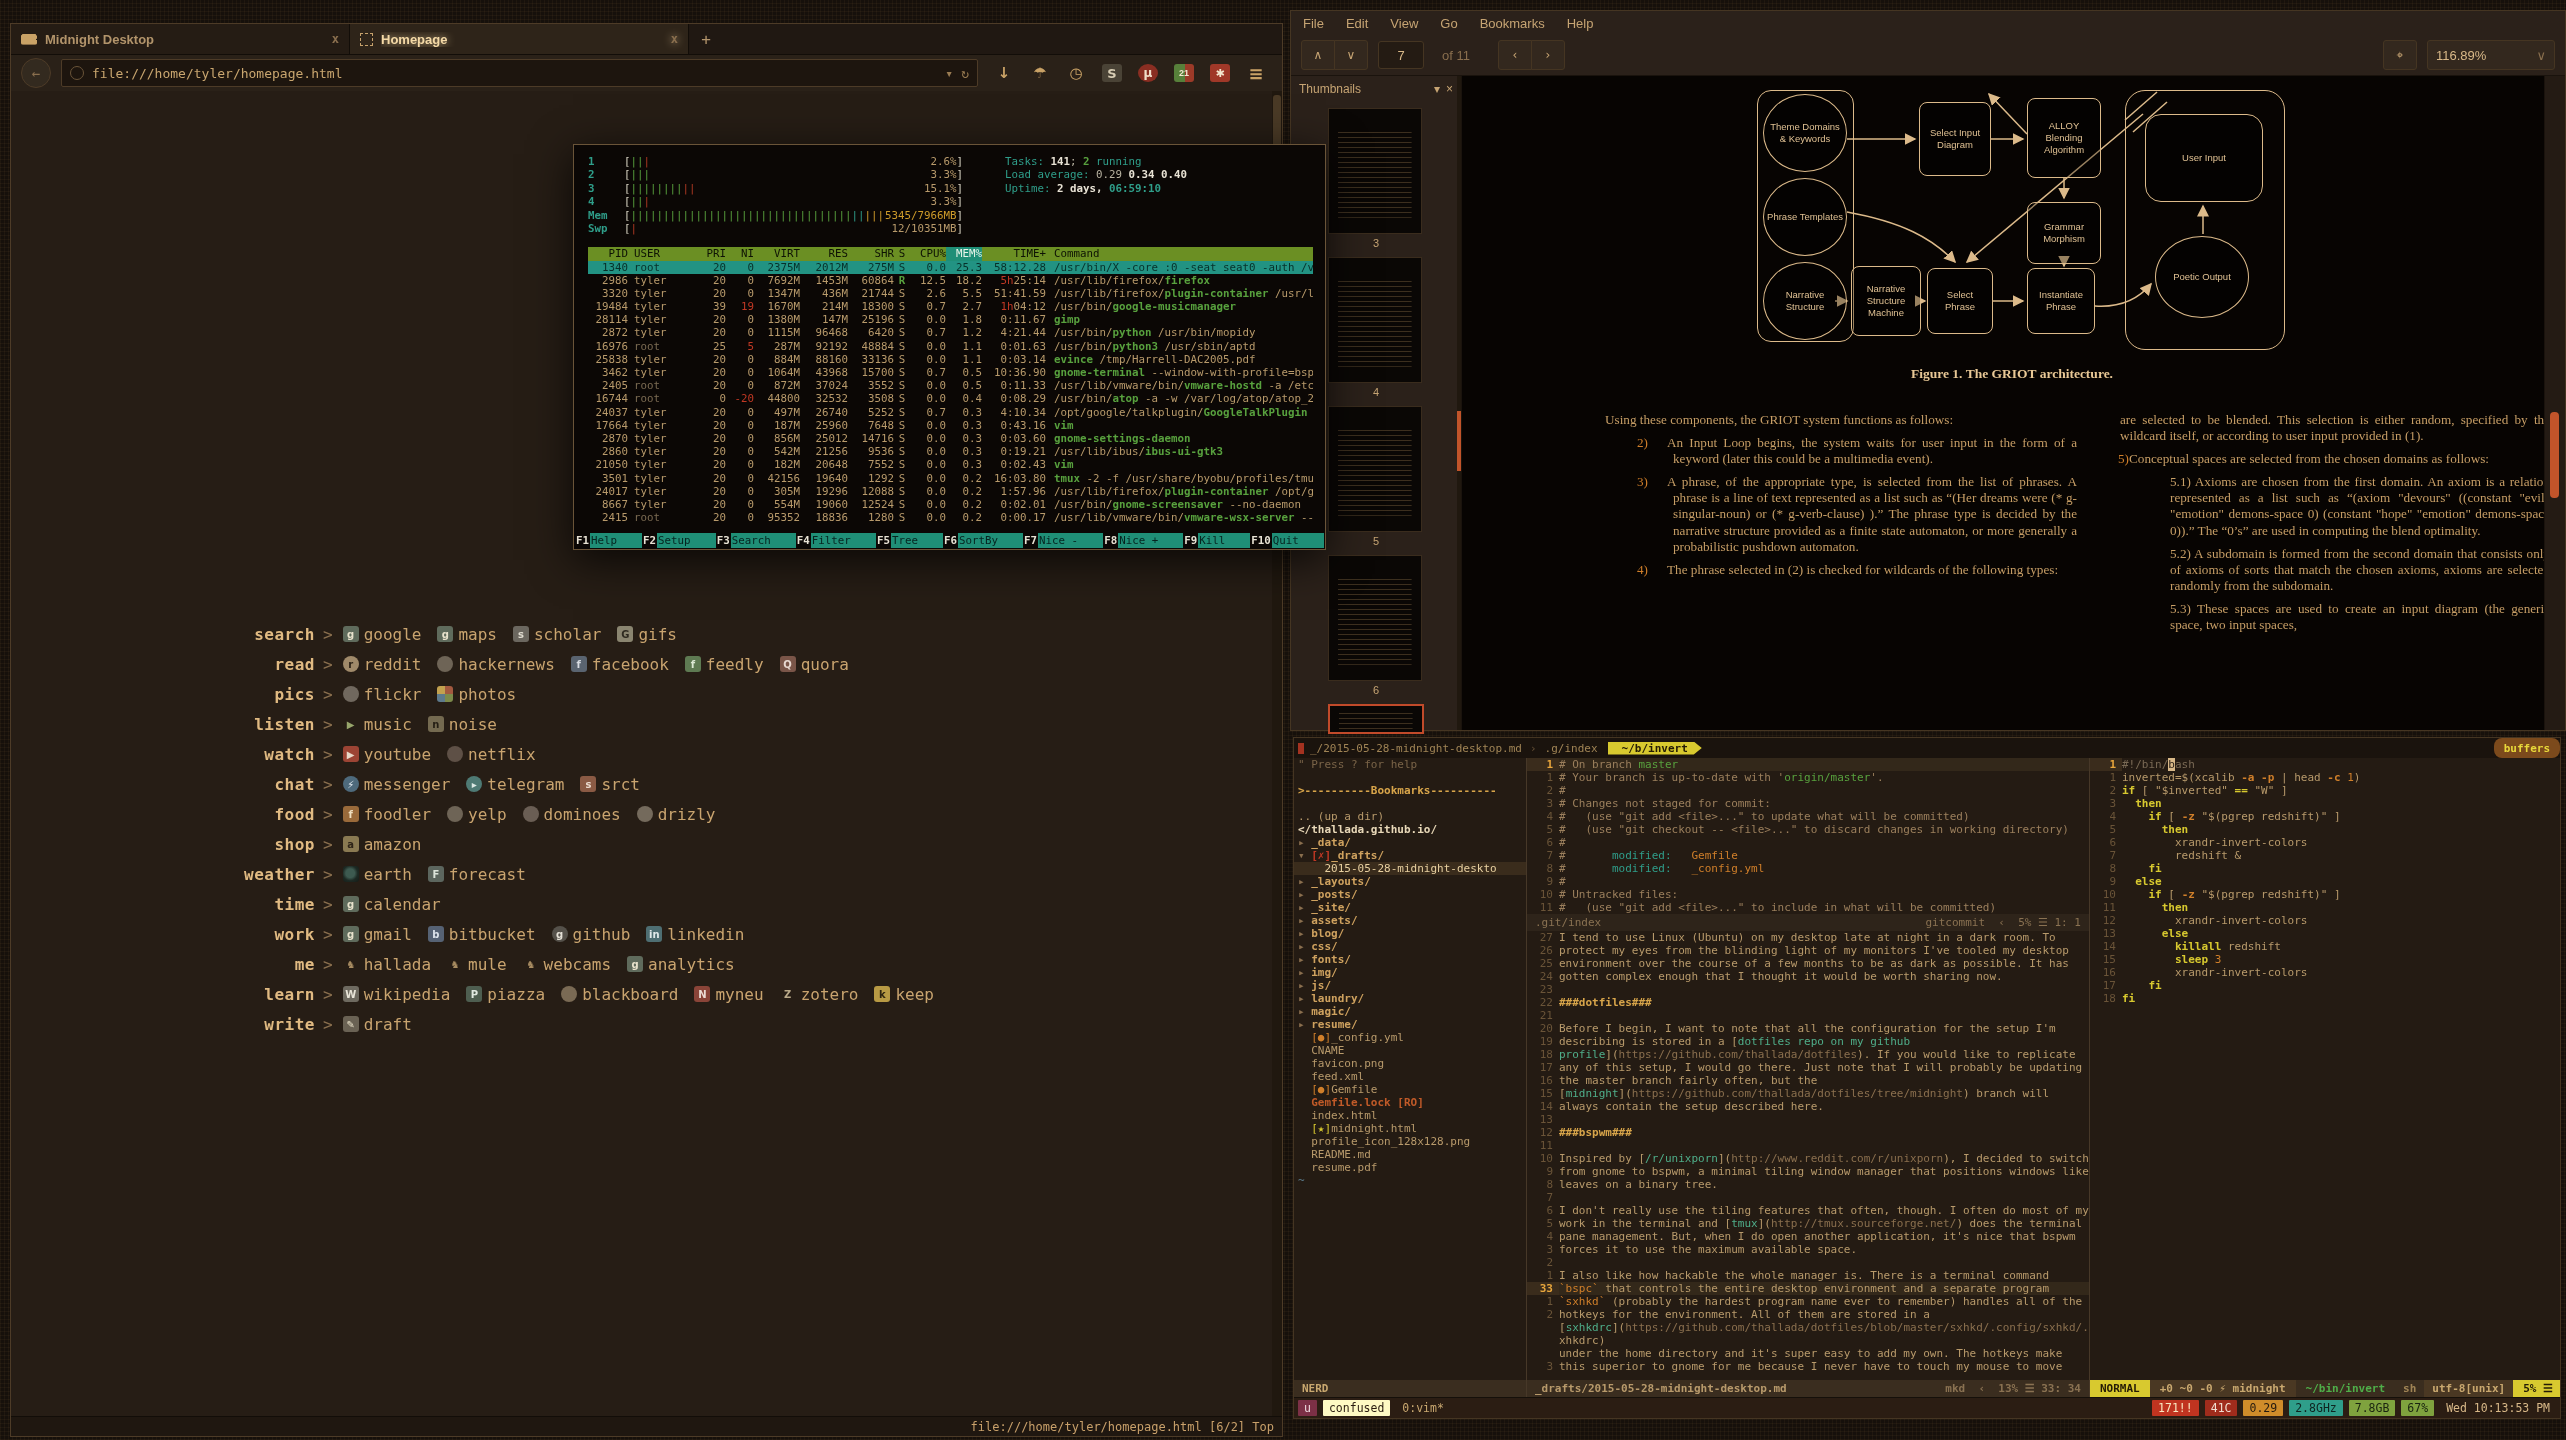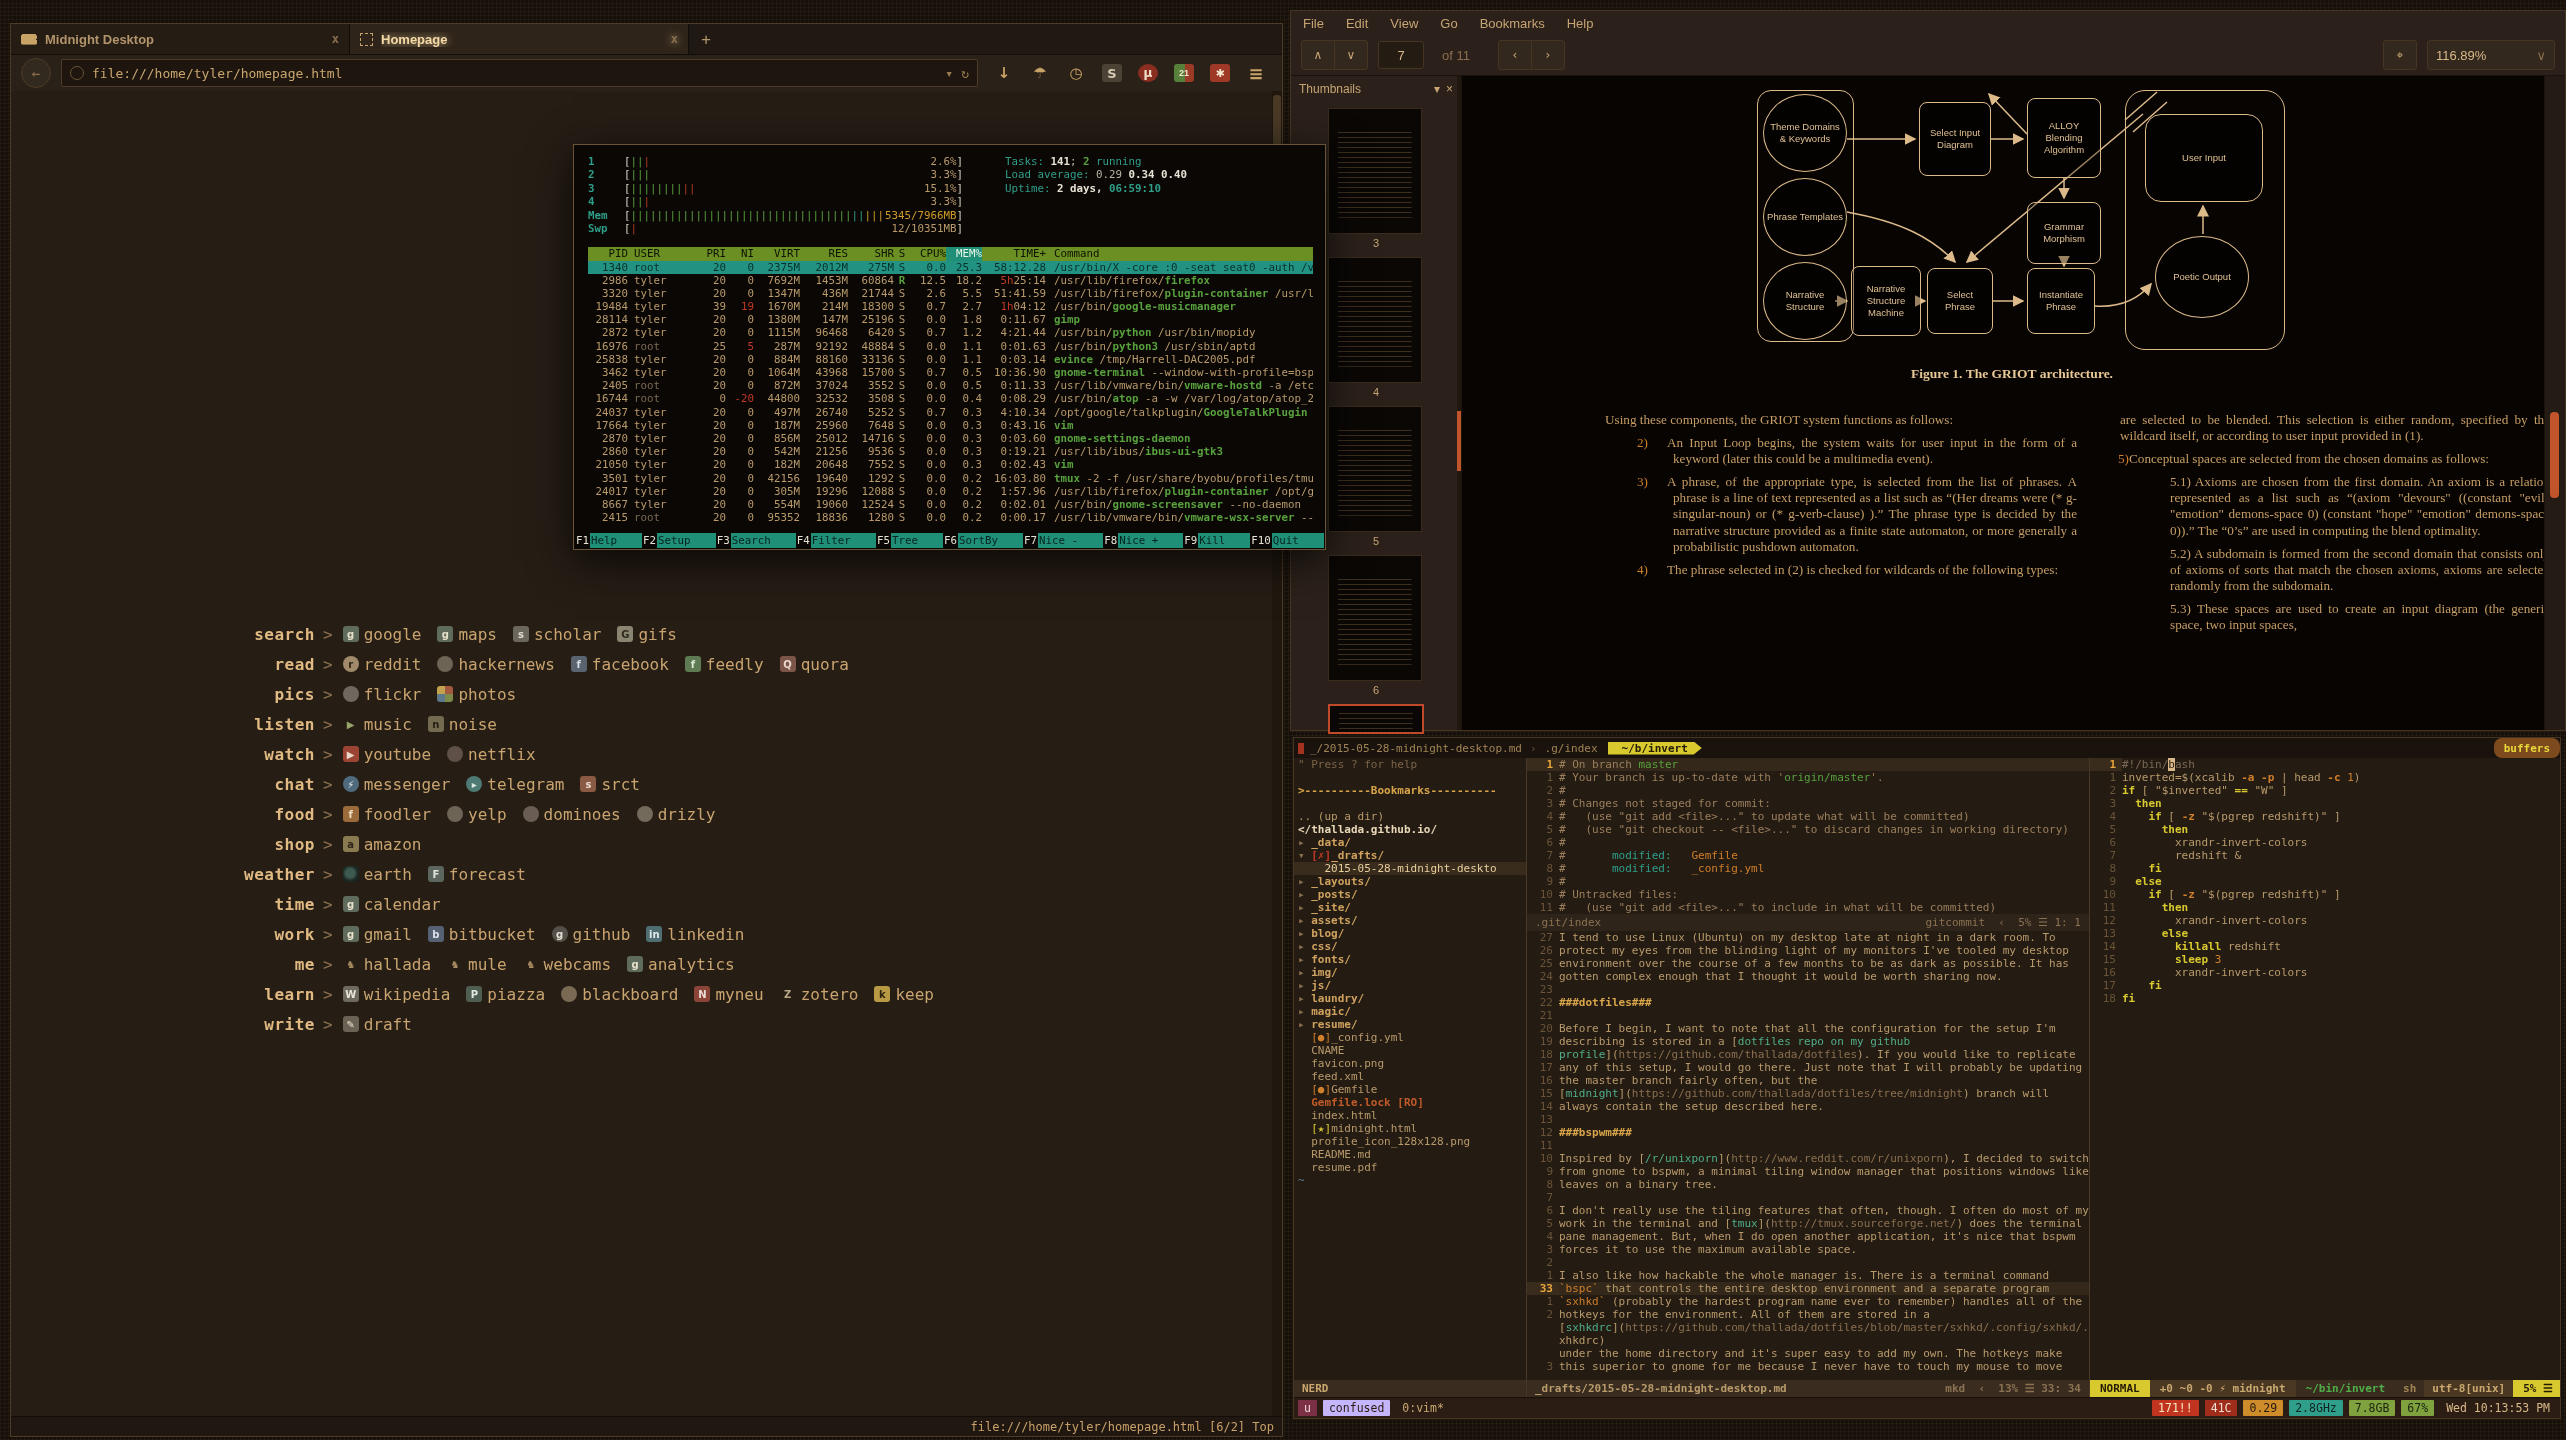--- a/index.html
+++ b/index.html
@@ -81,21 +81,21 @@
   .phead{background:#6b8f23;color:#0e1204;}
   .phead .c-mem{background:#1f8f77;color:#e8f4e8;}
   .prow.sel{background:#229383;color:#07302a;}
   .prow.sel span{color:#07302a;}
   .u-root{color:#7a6a52;} .u-tyler{color:#b89a6b;}
   .ni-red{color:#c03824;} .s-run{color:#58a13e;font-weight:bold;}
   .t-red{color:#c03824;}
   .cmd-pre,.cmd-post{color:#b89a6b;} .cmd-hl{color:#58a13e;font-weight:bold;}
   #fbar{position:absolute;left:1px;right:1px;bottom:1px;height:15px;display:flex;overflow:hidden;background:#0b0705;}
   .fkey{display:flex;flex:1 0 auto;}
-  .fkey .fk{color:#e8e2d4;padding:0 1px;line-height:15px;}
+  .fkey .fk{color:#e8e2d4;padding:0 1px;line-height:15px;font-weight:bold;}
   .fkey .fl{background:#1f8f77;color:#062420;flex:1;line-height:15px;padding-left:1px;}
   
   #evince{left:1290px;top:10px;width:1276px;height:721px;background:#2b211a;border:1px solid #453522;}
   #emenubar{height:24px;display:flex;align-items:center;gap:22px;padding:0 12px;color:#c6a473;
             font:13px "Liberation Sans",sans-serif;background:#2b211a;}
   #etoolbar{height:40px;display:flex;align-items:center;gap:10px;padding:0 10px;background:#2b211a;border-bottom:1px solid #1a130d;}
   .ebtn{width:32px;height:28px;border:1px solid #453522;background:#33281e;color:#c6a473;border-radius:3px;
         display:flex;align-items:center;justify-content:center;font:12px "DejaVu Sans",sans-serif;}
   .ebtn.joinl{border-radius:3px 0 0 3px;} .ebtn.joinr{border-radius:0 3px 3px 0;margin-left:-1px;}
   #pagebox{width:44px;height:26px;background:#241b13;border:1px solid #453522;border-radius:3px;color:#d8b888;
@@ -738,21 +738,21 @@
       <span class="seg-mode">NORMAL</span>
       <span class="seg-git">+0 ~0 -0 ⚡ midnight</span>
       <span class="seg-file">~/bin/invert</span>
       <span class="seg-ft">sh</span>
       <span class="seg-enc">utf-8[unix]</span>
       <span class="seg-pos"><span>5%</span>&nbsp;☰&nbsp;<span>1:  8</span></span>
     </div>
   </div>
   <div id="byobu" data-interactable="false">
       <span class="bseg" data-interactable="false" style="background: rgb(124, 48, 70); color: rgb(240, 220, 224);">u</span>
-      <span class="bseg" data-interactable="false" style="background: #c4b5fd; color: rgb(42, 28, 16);">confused</span>
+      <span class="bseg" data-interactable="false" style="background: #fef9c3; color: rgb(42, 28, 16);">confused</span>
       <span class="bseg" data-interactable="false" style="color: rgb(201, 168, 112);">0:vim*</span>
       <span class="spacer"></span>
       <span class="bseg" data-interactable="false" style="background: rgb(192, 52, 32); color: rgb(248, 232, 192);">171!!</span>
       <span class="bseg" data-interactable="false" style="background: rgb(160, 44, 28); color: rgb(240, 222, 208);">41C</span>
       <span class="bseg" data-interactable="false" style="background: rgb(207, 140, 42); color: rgb(36, 26, 16);">0.29</span>
       <span class="bseg" data-interactable="false" style="background: rgb(47, 158, 138); color: rgb(14, 36, 32);">2.8GHz</span>
       <span class="bseg" data-interactable="false" style="background: rgb(127, 162, 62); color: rgb(26, 36, 16);">7.8GB</span>
       <span class="bseg" data-interactable="false" style="background: rgb(127, 162, 62); color: rgb(26, 36, 16);">67%</span>
       <span class="bseg" data-interactable="false" style="color: rgb(216, 184, 136);">Wed 10:13:53 PM</span>
     </div>

